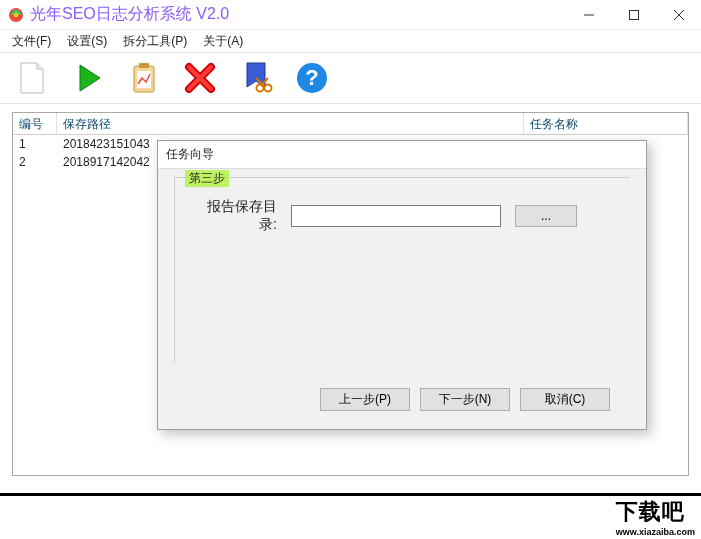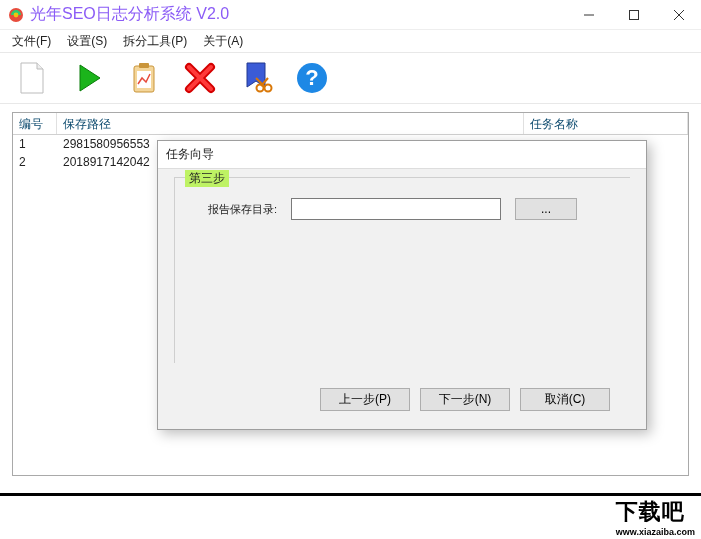--- a/index.html
+++ b/index.html
@@ -29,21 +29,21 @@
   .td.c2 { width: 164px; }
   .td.c3 { flex: 1; }
 
   
   .dialog { position: absolute; left: 157px; top: 140px; width: 490px; height: 290px; background: #f1f1f1; border: 1px solid #9e9e9e; box-shadow: 4px 4px 12px rgba(0,0,0,.25); }
   .dialog .dlg-title { height: 28px; background: #fff; display: flex; align-items: center; padding: 0 8px; font-size: 12px; color: #222; border-bottom: 1px solid #ddd; }
   .dialog .dlg-body { padding: 8px 16px 12px; }
   .fieldset { border: 1px solid #cfcfcf; border-right: none; border-bottom: none; padding: 14px 12px 14px 16px; height: 186px; position: relative; }
   .fieldset .legend { position: absolute; top: -8px; left: 10px; background: #bef264; padding: 0 4px; font-size: 12px; color: #222; }
   .form-row { display: flex; align-items: center; gap: 14px; margin-top: 6px; }
-  .form-row .lbl { width: 86px; text-align: right; font-size: 11px; color: #222; }
+  .form-row .lbl { width: 86px; text-align: right; font-size: 14px; color: #222; }
   .form-row input[type=text] { width: 210px; height: 22px; border: 1px solid #7a7a7a; background: #fff; padding: 0 4px; font-size: 12px; }
   .form-row .browse-btn { width: 62px; height: 22px; border: 1px solid #adadad; background: #e1e1e1; font-size: 12px; display: flex; align-items: center; justify-content: center; }
 
   .dlg-buttons { display: flex; justify-content: flex-end; gap: 10px; padding-right: 20px; padding-top: 8px; }
   .dlg-buttons button { width: 90px; height: 23px; border: 1px solid #adadad; background: #e1e1e1; font-size: 12px; font-family: inherit; margin-top: 17px; }
 
   
   .bottom-edge { position: absolute; bottom: 0; left: 0; right: 0; height: 46px; border-top: 3px solid #000; }
   .watermark { position: absolute; right: 6px; bottom: 2px; font-size: 22px; font-weight: bold; color: #000; text-shadow: 1px 1px 0 #fff; letter-spacing: 1px; }
   .watermark .site { display: block; font-size: 9px; font-weight: bold; letter-spacing: 0; text-align: center; }
@@ -131,21 +131,21 @@
 <div class="content">
   <div class="table-wrap">
     <div class="thead">
       <div class="th c1">编号</div>
       <div class="th c3">保存路径</div>
       <div class="th c2">任务名称</div>
     </div>
     <div class="tbody">
       <div class="tr">
         <div class="td c1">1</div>
-        <div class="td c2">2981580956553</div>
+        <div class="td c2">2018423151043</div>
         <div class="td c3"></div>
       </div>
       <div class="tr">
         <div class="td c1">2</div>
         <div class="td c2">2018917142042</div>
         <div class="td c3"></div>
       </div>
     </div>
   </div>
 </div>

